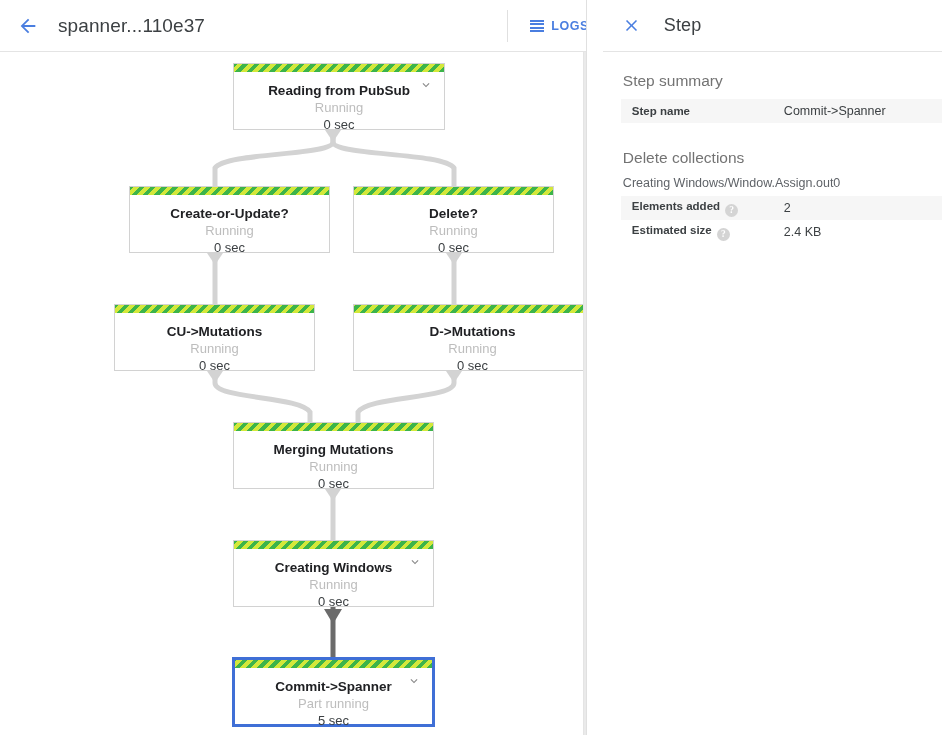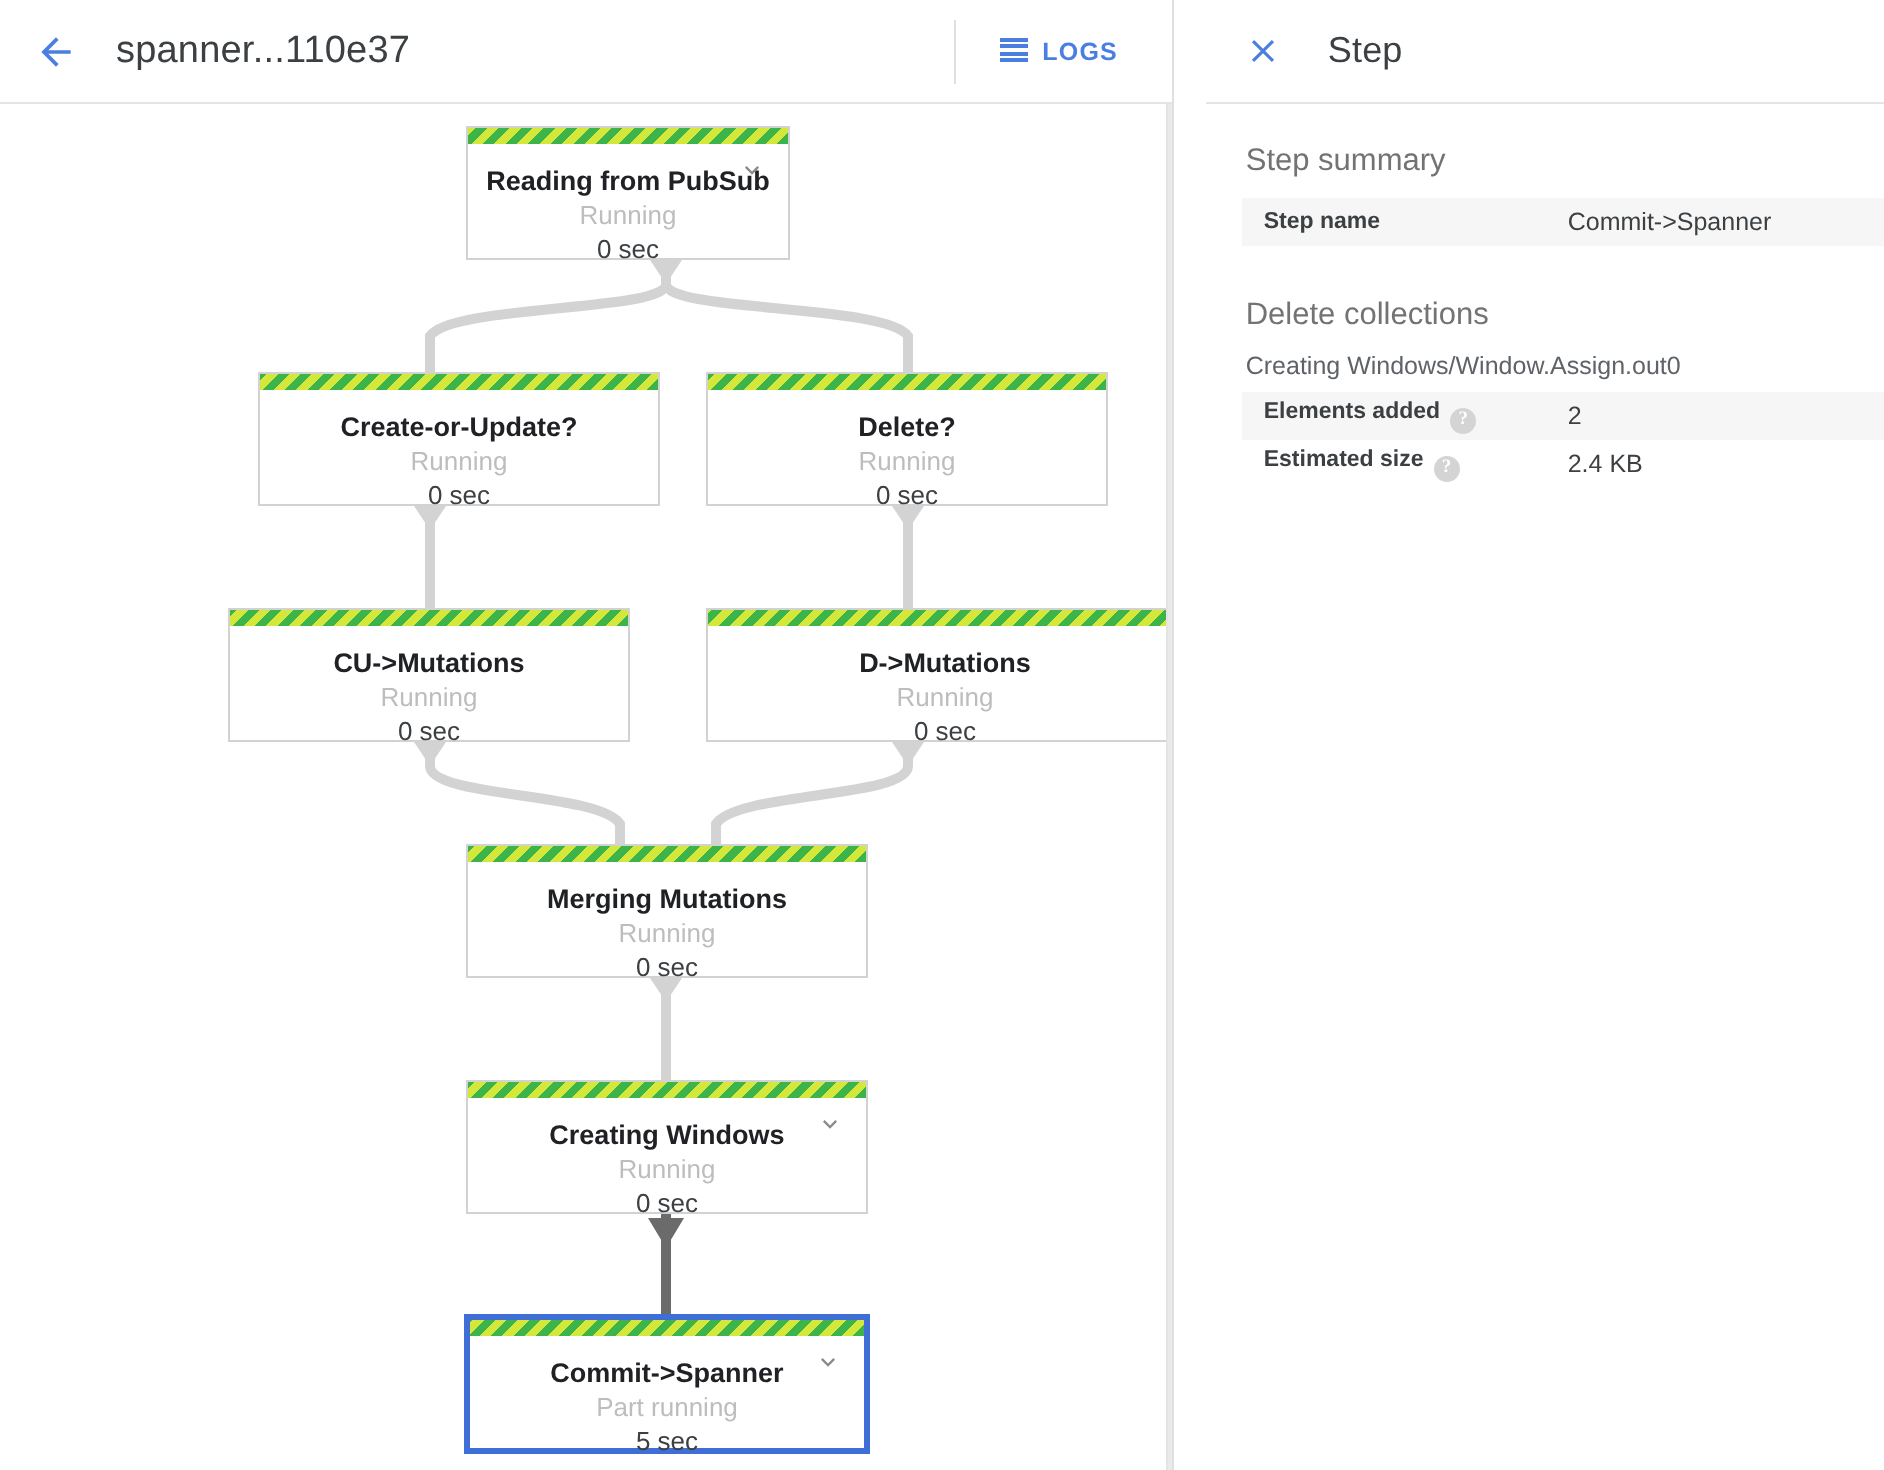--- a/index.html
+++ b/index.html
@@ -62,28 +62,28 @@
 
   #toolbar-divider {
     width: 1px;
     height: 32px;
     background: #e0e0e0;
     margin-right: 14px;
   }
 
   #logs-button {
     display: flex;
+    align-items: center;
     gap: 7px;
     color: #4a7ee0;
     font-size: 12.5px;
     font-weight: bold;
     letter-spacing: 0.6px;
     cursor: pointer;
     padding: 6px 8px;
-    margin-right: 30px;
   }
   .logs-icon {
     display: inline-block;
     width: 14px; height: 12px;
     position: relative;
   }
   .logs-icon i {
     position: absolute;
     left: 0; width: 14px; height: 2px;
     background: #4a7ee0;
@@ -338,21 +338,21 @@
           <polygon points="446,201 462,201 454,213"></polygon>
           <polygon points="207,319 223,319 215,331"></polygon>
           <polygon points="446,319 462,319 454,331"></polygon>
           <polygon points="325,437 341,437 333,449"></polygon>
         </g>
         <g fill="#6b6b6b">
           <polygon points="324,557 342,557 333,572"></polygon>
         </g>
       </svg>
 
-    <div class="node" style="left: 233px; top: 11px; width: 162px; height: 67px;">
+    <div class="node" style="left: 233px; top: 11px; width: 212px; height: 67px;">
           <div class="node-stripe"></div>
           <div class="node-body">
             <div class="node-title">Reading from PubSub</div>
             <div class="node-status">Running</div>
             <div class="node-time">0 sec</div>
           </div>
           <div class="node-chevron">
             <svg width="14" height="14" viewBox="0 0 24 24">
               <path d="M7.4 8.6L12 13.2l4.6-4.6L18 10l-6 6-6-6z" fill="#8a8a8a"></path>
             </svg>

